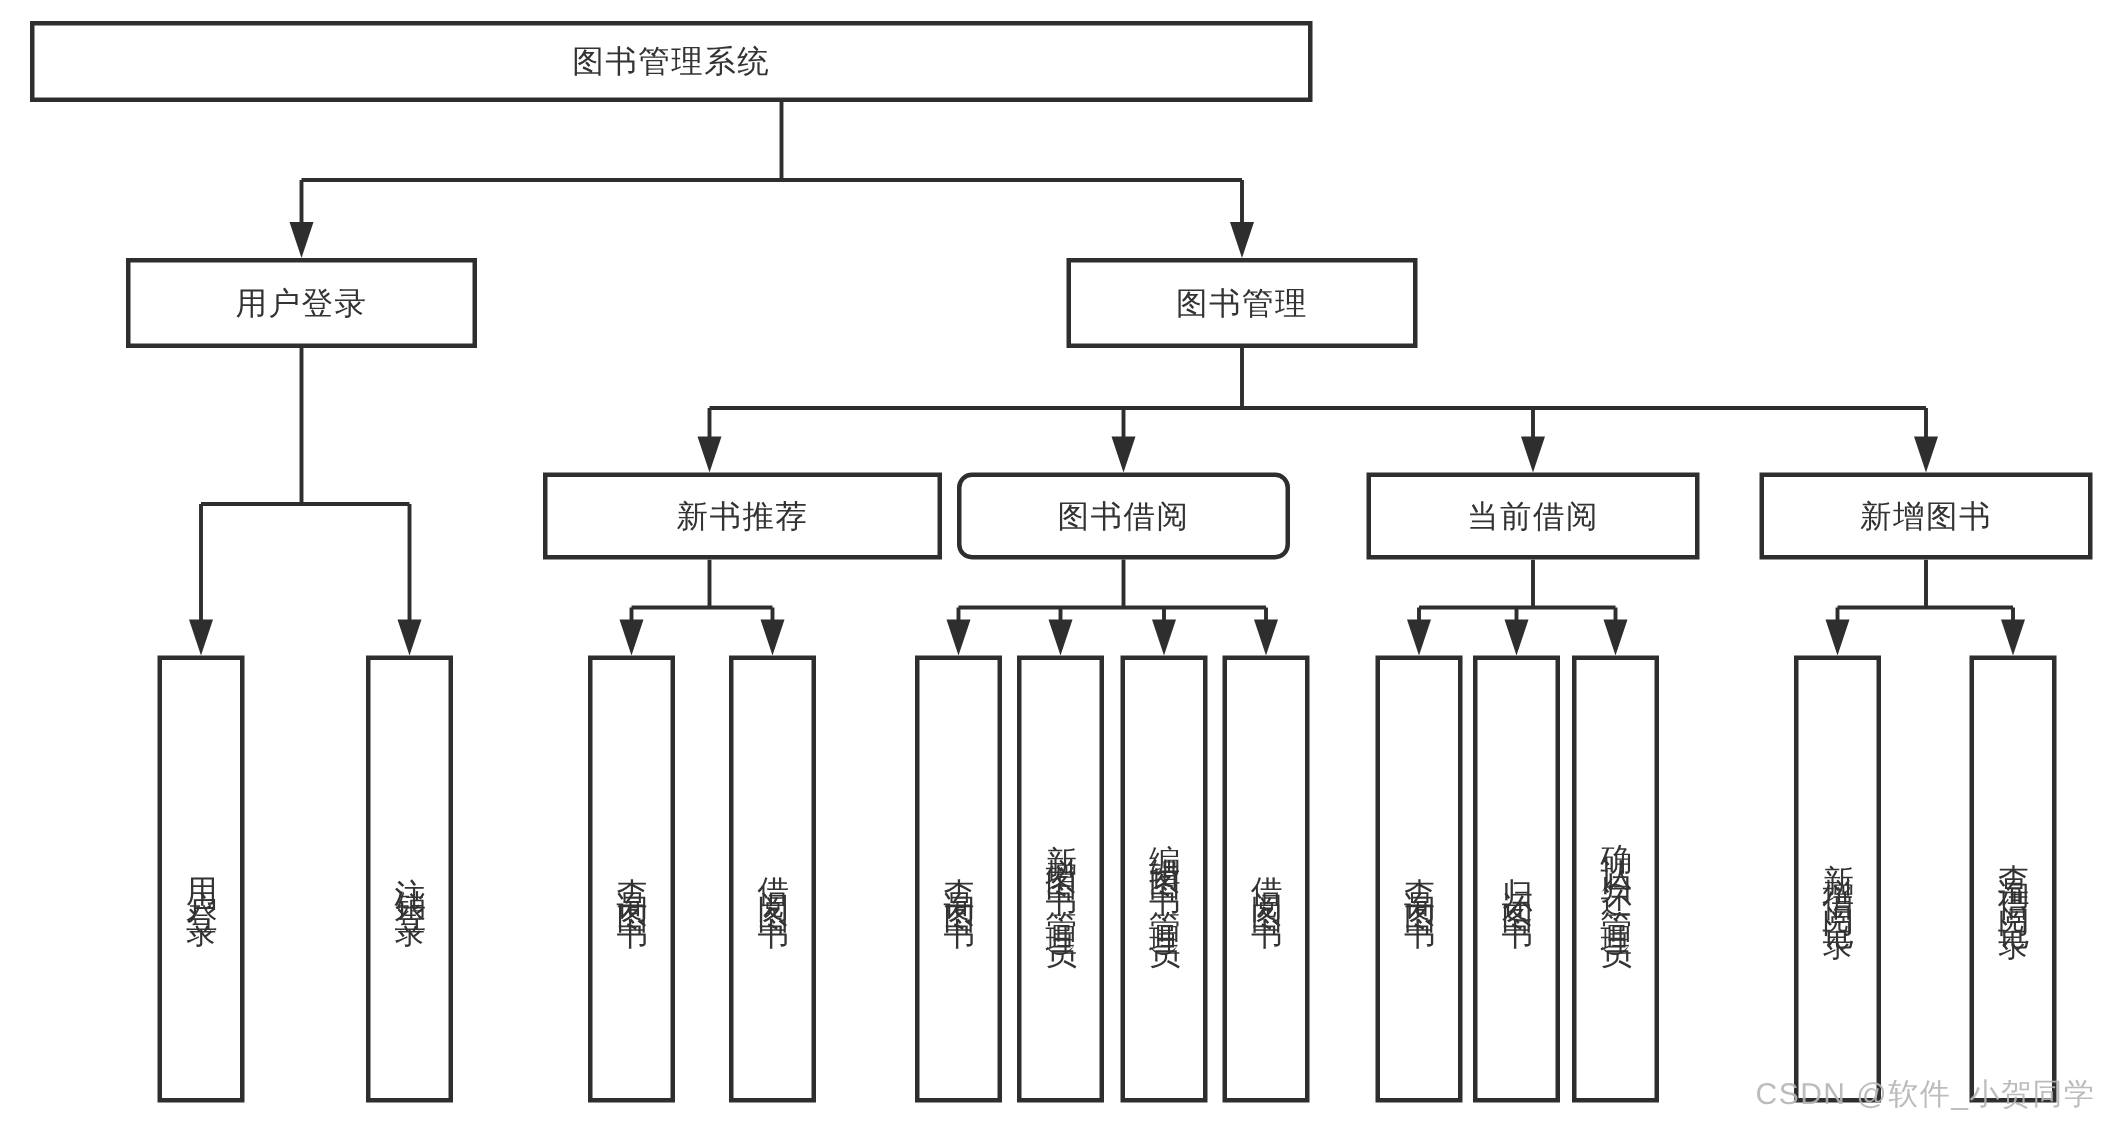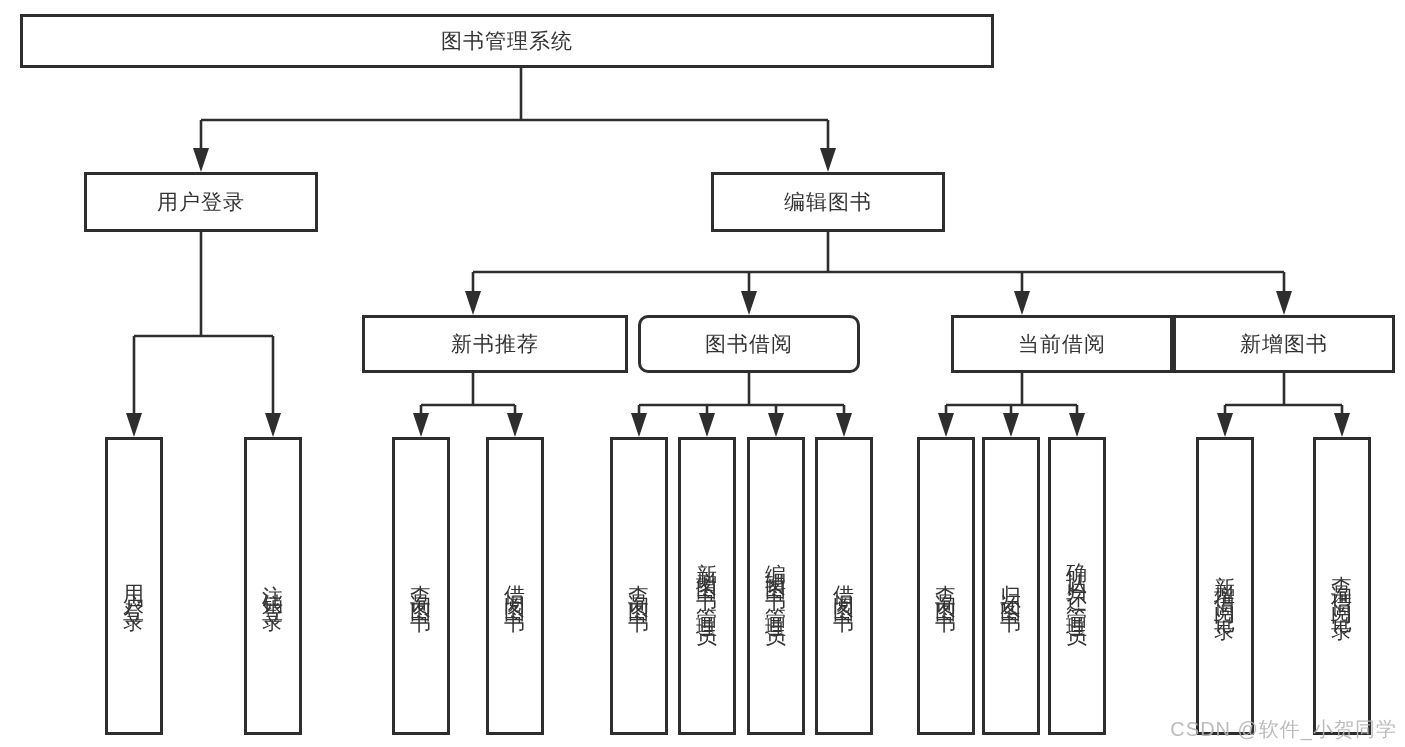--- a/index.html
+++ b/index.html
@@ -122,28 +122,28 @@
     <polygon points="1077,437 1069,413 1085,413"></polygon>
 
     <path d="M1284 373 V405"></path>
     <path d="M1225 405 H1342"></path>
     <path d="M1225 405 V415"></path>
     <path d="M1342 405 V415"></path>
     <polygon points="1225,437 1217,413 1233,413"></polygon>
     <polygon points="1342,437 1334,413 1350,413"></polygon>
   </svg>
 
-  <div class="hbox" style="left:20px; top:14px; width:974px; height:54px;">图书管理系统</div>
+  <div class="hbox" style="left:20px; top:14px; width:855px; height:54px;">图书管理系统</div>
 
   <div class="hbox" style="left:84px; top:172px; width:234px; height:60px;">用户登录</div>
-  <div class="hbox" style="left:711px; top:172px; width:234px; height:60px;">编辑图书</div>
+  <div class="hbox" style="left:711px; top:172px; width:234px; height:60px;">图书管理</div>
 
   <div class="hbox" style="left:362px; top:315px; width:266px; height:58px;">新书推荐</div>
   <div class="hbox" style="left:638px; top:315px; width:222px; height:58px;border-radius:10px;">图书借阅</div>
-  <div class="hbox" style="left:911px; top:315px; width:222px; height:58px;margin-left:40px;">当前借阅</div>
+  <div class="hbox" style="left:911px; top:315px; width:222px; height:58px;">当前借阅</div>
   <div class="hbox" style="left:1173px; top:315px; width:222px; height:58px;">新增图书</div>
 
   <div class="vbox" style="left:105px; top:437px; width:58px; height:298px;">用户登录</div>
   <div class="vbox" style="left:244px; top:437px; width:58px; height:298px;">注销登录</div>
 
   <div class="vbox" style="left:392px; top:437px; width:58px; height:298px;">查询图书</div>
   <div class="vbox" style="left:486px; top:437px; width:58px; height:298px;">借阅图书</div>
 
   <div class="vbox" style="left:610px; top:437px; width:58px; height:298px;">查询图书</div>
   <div class="vbox" style="left:678px; top:437px; width:58px; height:298px;">新增图书（管理员）</div>

